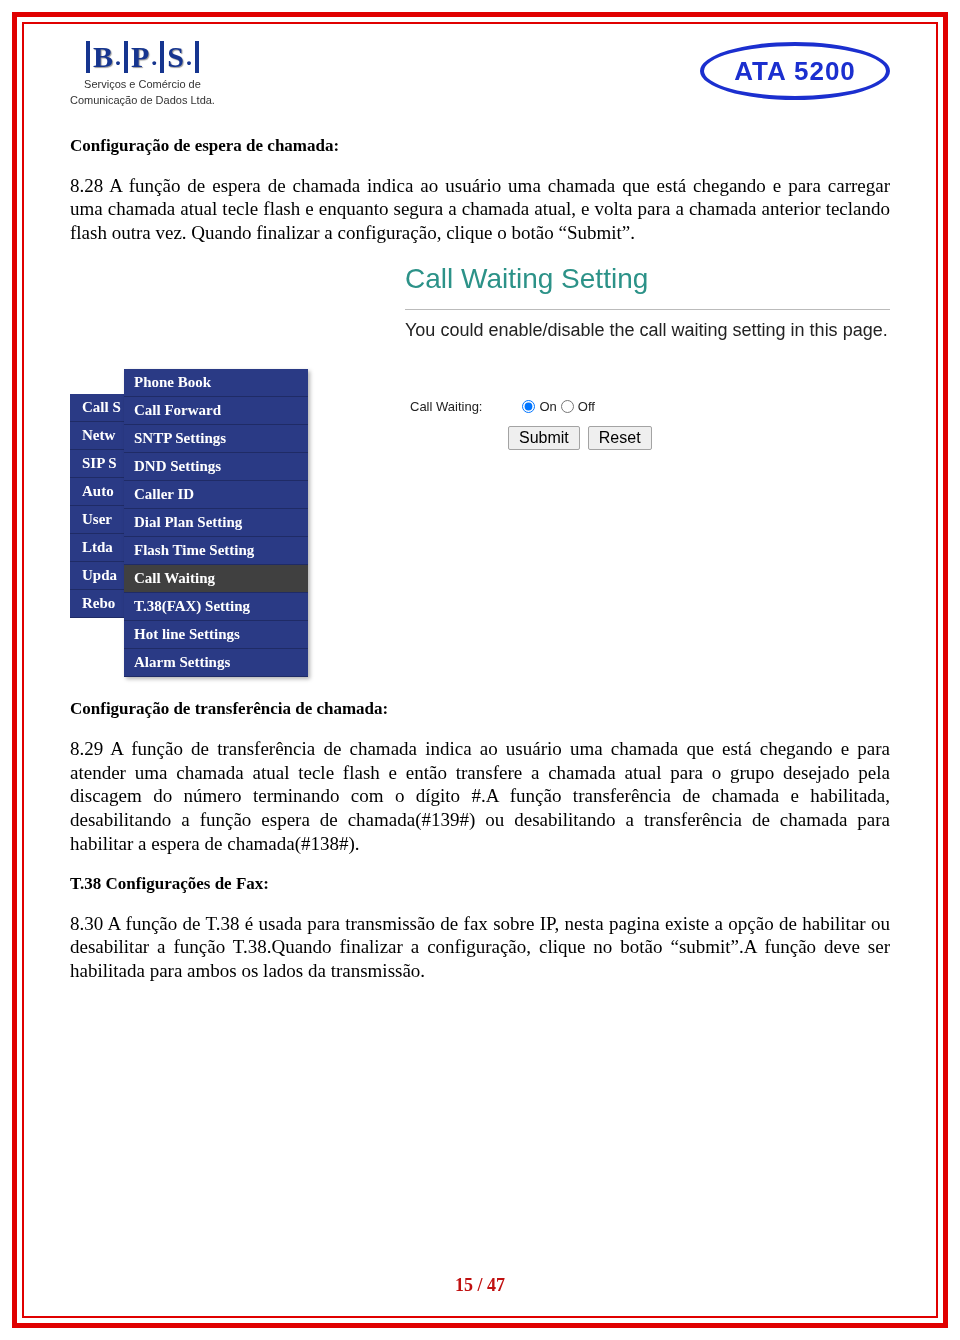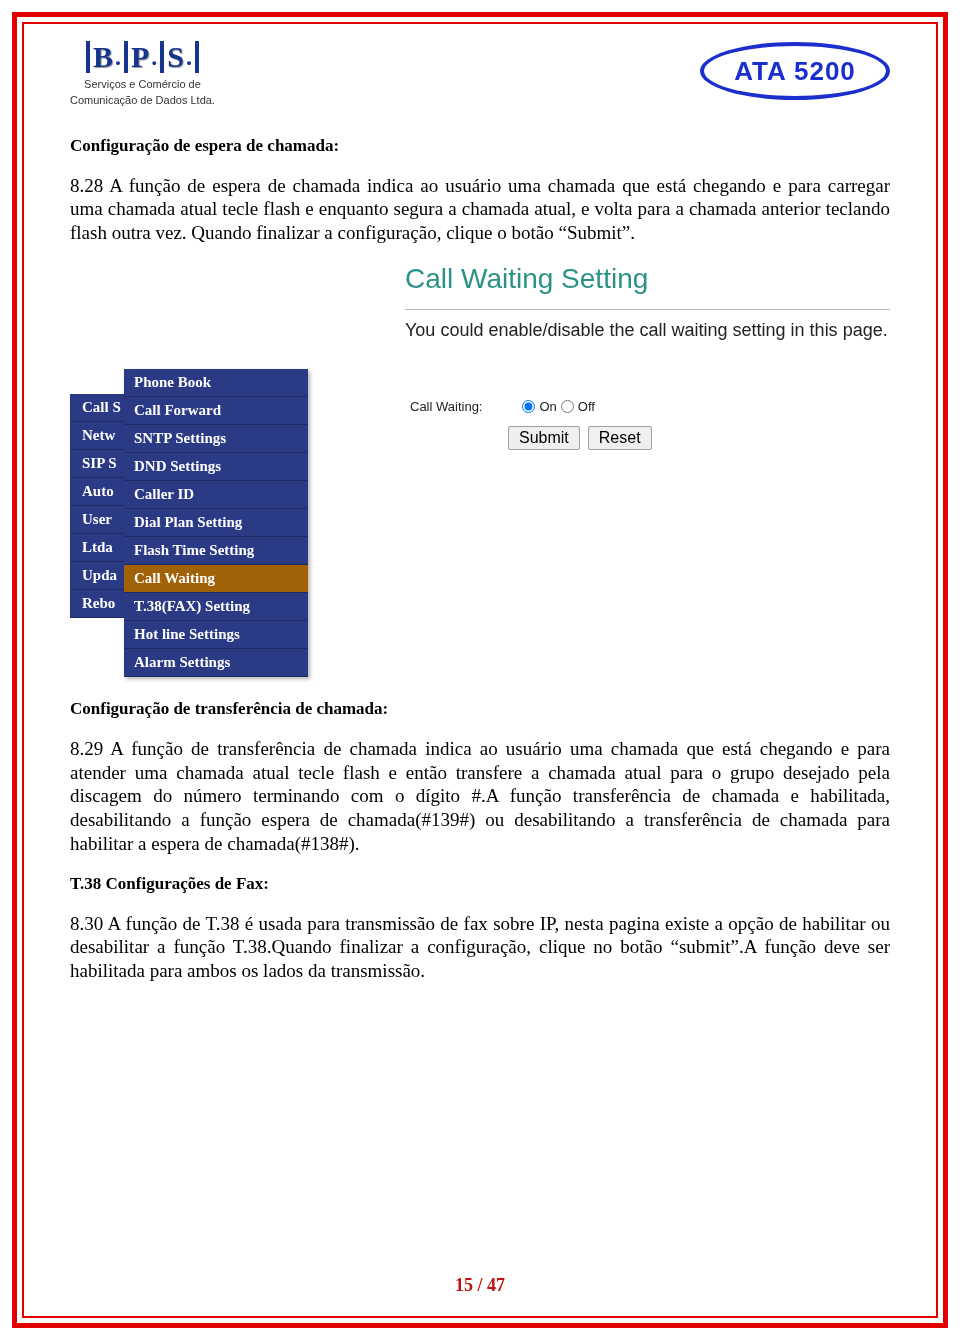--- a/index.html
+++ b/index.html
@@ -132,21 +132,21 @@
   .nav-front {
     left: 54px; top: 0; width: 184px;
     box-shadow: 2px 2px 4px rgba(0,0,0,.3);
   }
   .nav-front .nav-item {
     padding: 5px 10px;
     border-bottom: 1px solid #1f2b66;
     font-weight: bold;
     cursor: pointer;
   }
-  .nav-front .nav-item.sel { background: #a16207; }
+  .nav-front .nav-item.sel { background: #404040; }
   .ui-form {
     padding-top: 30px;
     font-family: Arial, sans-serif;
     font-size: 13px;
     color: #222;
     margin-left: 90px;
   }
   .form-row { display: flex; align-items: center; gap: 40px; margin-bottom: 12px; }
   .radio-group { display:flex; gap:4px; align-items:flex-end; }
   .radio-group label { display:flex; align-items:center; gap:4px; }

